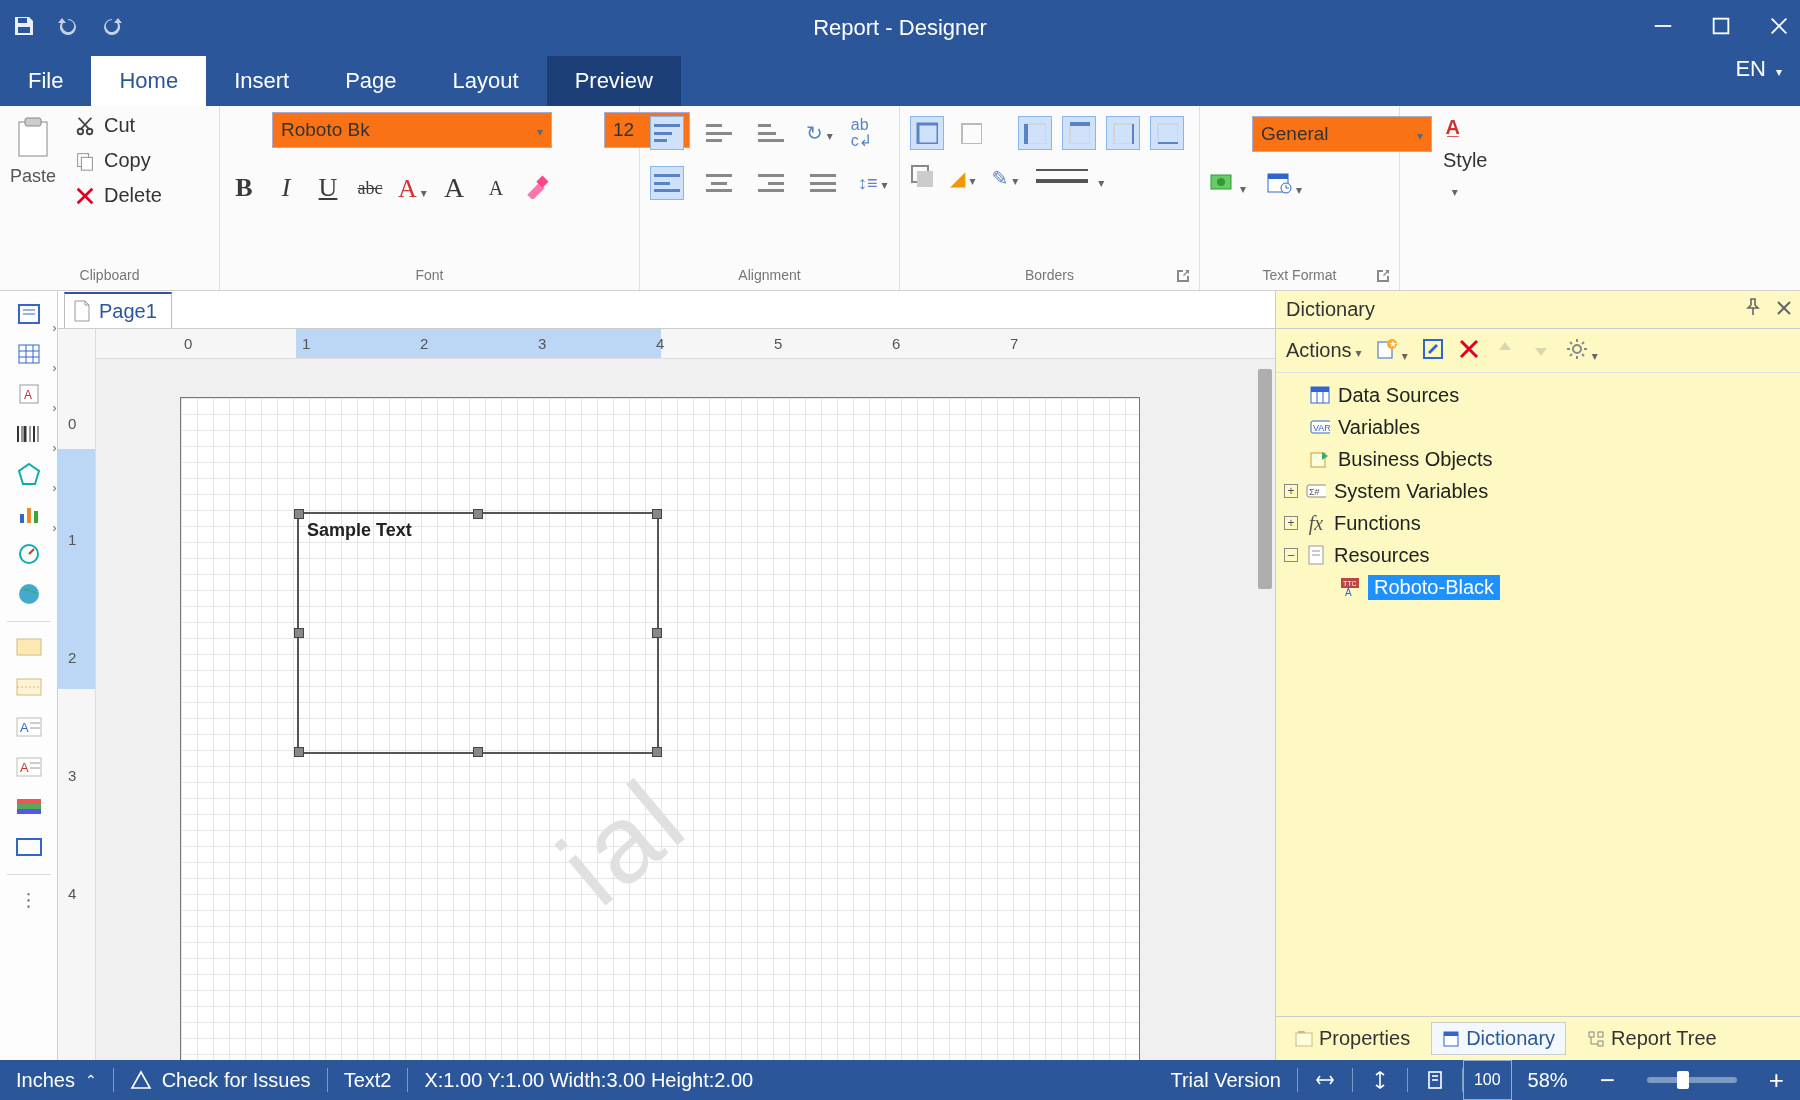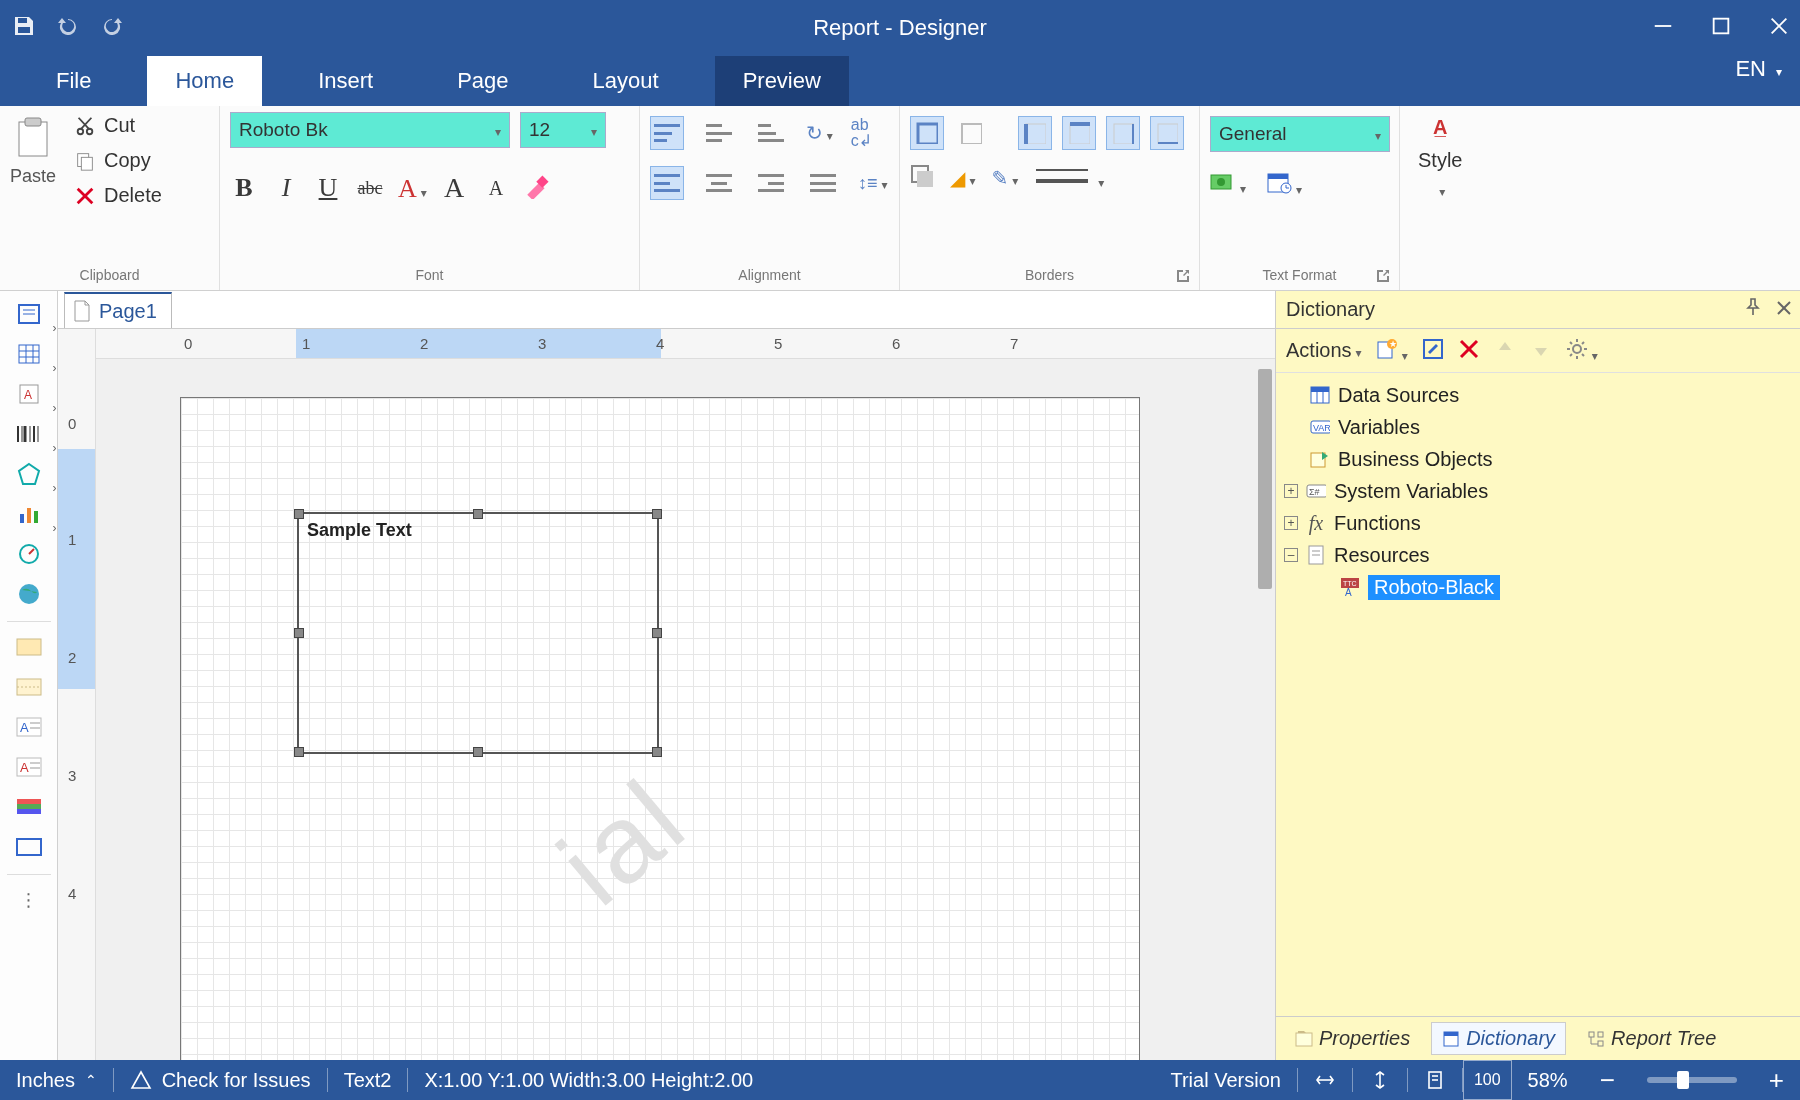--- a/index.html
+++ b/index.html
@@ -8,57 +8,57 @@
   
   .titlebar { height: 56px; background: #2b579a; color: #fff; display: flex; align-items: center; position: relative; }
   .titlebar .qat { display: flex; align-items: center; margin-left: 12px; gap: 20px; }
   .titlebar .qat svg { width: 24px; height: 24px; fill: #fff; opacity: .9; }
   .titlebar .title { position: absolute; left: 50%; transform: translateX(-50%); font-size: 22px; font-weight: 400; }
   .titlebar .wincontrols { position: absolute; right: 10px; top: 0; height: 56px; display: flex; align-items: center; gap: 36px; }
   .titlebar .wincontrols svg { width: 22px; height: 22px; stroke: #fff; fill: none; stroke-width: 2; }
 
   
   .tabrow { height: 50px; background: #2b579a; display: flex; align-items: stretch; }
-  .tabrow .tab { color: #fff; font-size: 22px; padding: 0 28px; display: flex; align-items: center; cursor: pointer; margin-left: 28px; }
+  .tabrow .tab { color: #fff; font-size: 22px; padding: 0 28px; display: flex; align-items: center; cursor: pointer; }
   .tabrow .tab.active { background: #fff; color: #2b579a; }
   .tabrow .tab.preview { background: #1d3f77; }
   .tabrow .spacer { flex: 1; }
   .tabrow .lang { color: #fff; font-size: 22px; margin-right: 18px; display: flex; align-items: flex-start; gap: 6px; }
 
   
   .ribbon { height: 185px; background: #fbfbfb; border-bottom: 1px solid #d0d0d0; display: flex; }
   .rgroup { border-right: 1px solid #e0e0e0; display: flex; flex-direction: column; position: relative; }
   .rgroup .body { flex: 1; display: flex; align-items: flex-start; padding: 6px 10px 0 10px; }
   .rgroup .label { height: 30px; text-align: center; color: #777; font-size: 14px; display: flex; align-items: center; justify-content: center; position: relative; }
   .rgroup .dlauncher { position: absolute; right: 8px; bottom: 6px; width: 16px; height: 16px; }
 
   .btncol { display: flex; flex-direction: column; gap: 8px; }
   .btnrow { display: flex; align-items: center; gap: 10px; }
   .sbtn { display: flex; align-items: center; gap: 8px; font-size: 20px; color: #333; padding: 2px 6px; }
   .sbtn svg, .ribicon svg { width: 22px; height: 22px; }
   .bigpaste { display: flex; flex-direction: column; align-items: center; gap: 6px; margin-right: 12px; margin-top:4px;}
   .bigpaste svg { width: 36px; height: 44px; }
   .bigpaste span { font-size: 18px; color: #555; }
 
-  .combo { height: 36px; border: 1px solid #aac; background: #5eead4; display: flex; align-items: center; padding: 0 8px; font-size: 19px; color: #333; }
+  .combo { height: 36px; border: 1px solid #aac; background: #f97316; display: flex; align-items: center; padding: 0 8px; font-size: 19px; color: #333; margin-left: 42px; }
   .combo .caret { margin-left: auto; }
   .ribicon { width: 34px; height: 34px; display: flex; align-items: center; justify-content: center; }
   .ribicon.sel { background: #cfe2f9; border: 1px solid #8ab5e8; }
   .fontbtns { display:flex; gap: 14px; align-items:center; margin-top:14px;}
   .fontbtns .fb { font-size: 26px; color: #3a3a3a; font-family: Georgia, serif; width: 28px; text-align:center;}
   .fb.bold{font-weight:bold;} .fb.ital{font-style:italic;} .fb.und{text-decoration:underline;}
   .fb.strike{text-decoration:line-through; font-size:18px;}
   .aligncell{width:30px;height:22px;display:flex;flex-direction:column;justify-content:space-between;padding:2px;}
   .aligncell span{height:3px;background:#5b83c4;}
   .aligncell.dim span{background:#888;}
 
   
   .stylecol { display:flex; flex-direction:column; align-items:center; justify-content:center; gap:10px; padding: 10px 18px;}
   .stylecol .aa { font-size:20px; color:#c33; font-weight:bold;}
-  .stylecol .txt{ font-size:20px; color:#333;}
+  .stylecol .txt{ font-size:20px; color:#333;margin-left:25px;}
 
   
   .mainarea { position: absolute; top: 291px; bottom: 40px; left: 0; right: 0; display: flex; }
   .toolbox { width: 58px; border-right: 1px solid #d0d0d0; background: #fdfdfd; display:flex; flex-direction:column; align-items:center; padding-top:4px;}
   .toolbox .titem { width:44px; height:38px; display:flex; align-items:center; justify-content:center; margin-bottom:2px; position:relative;}
   .toolbox .titem .exp { position:absolute; right:-6px; bottom:-2px; font-size:12px; color:#666;}
   .toolbox .sep { width: 44px; height:1px; background:#ddd; margin:6px 0;}
 
   
   .canvascol { flex:1; display:flex; flex-direction:column; position:relative; background:#fff;}
@@ -92,21 +92,21 @@
   .rp-title .pins{position:absolute; right:8px; display:flex; gap:14px;}
   .rp-toolbar{height:44px; border-bottom:1px solid #e0e0e0; display:flex; align-items:center; gap:14px; padding: 0 10px;}
   .rp-toolbar .albl{font-size:20px; color:#333; display:flex; }
   .rp-toolbar svg{width:22px;height:22px;}
   .tree{flex:1; padding: 6px 8px; font-size:20px; color:#222; overflow:auto;}
   .tree .row{display:flex; align-items:center; gap:8px; height:32px;}
   .tree .indent1{padding-left:26px;} .tree .indent2{padding-left:56px;}
   .tree .sq{width:14px;height:14px;border:1px solid #888;display:flex;align-items:center;justify-content:center;font-size:12px;line-height:1;color:#555;}
   .tree .icn{width:20px;height:20px;display:flex;align-items:center;justify-content:center;}
   .tree .sel{background:#1e90ff;color:#fff;padding:1px 6px;}
-  .rp-bottomtabs{height:44px;border-top:1px solid #ccc;display:flex;align-items:center;gap:10px;padding:0 8px;font-style:italic;}
+  .rp-bottomtabs{height:44px;border-top:1px solid #ccc;display:flex;align-items:center;gap:10px;padding:0 8px;}
   .rp-bottomtabs .bt{display:flex;align-items:center;gap:6px;font-size:20px;color:#333;padding:4px 10px;border:1px solid transparent;}
   .rp-bottomtabs .bt.active{color:#2b579a;border:1px solid #ccc;background:#f3f8ff;}
 
   
   .statusbar{position:absolute; left:0; right:0; bottom:0; height:40px; background:#2b579a; color:#fff; display:flex; align-items:center; font-size:20px;}
   .statusbar .seg{padding:0 16px; height:100%; display:flex; align-items:center; gap:10px;}
   .statusbar .sep{width:1px;height:60%;background:rgba(255,255,255,.4);}
   .statusbar .spacer{flex:1;}
   .statusbar svg{width:22px;height:22px;stroke:#fff;fill:none;stroke-width:1.6;}
   .zoomslider{width:90px;height:6px;background:rgba(255,255,255,.4);position:relative;border-radius:3px;}

